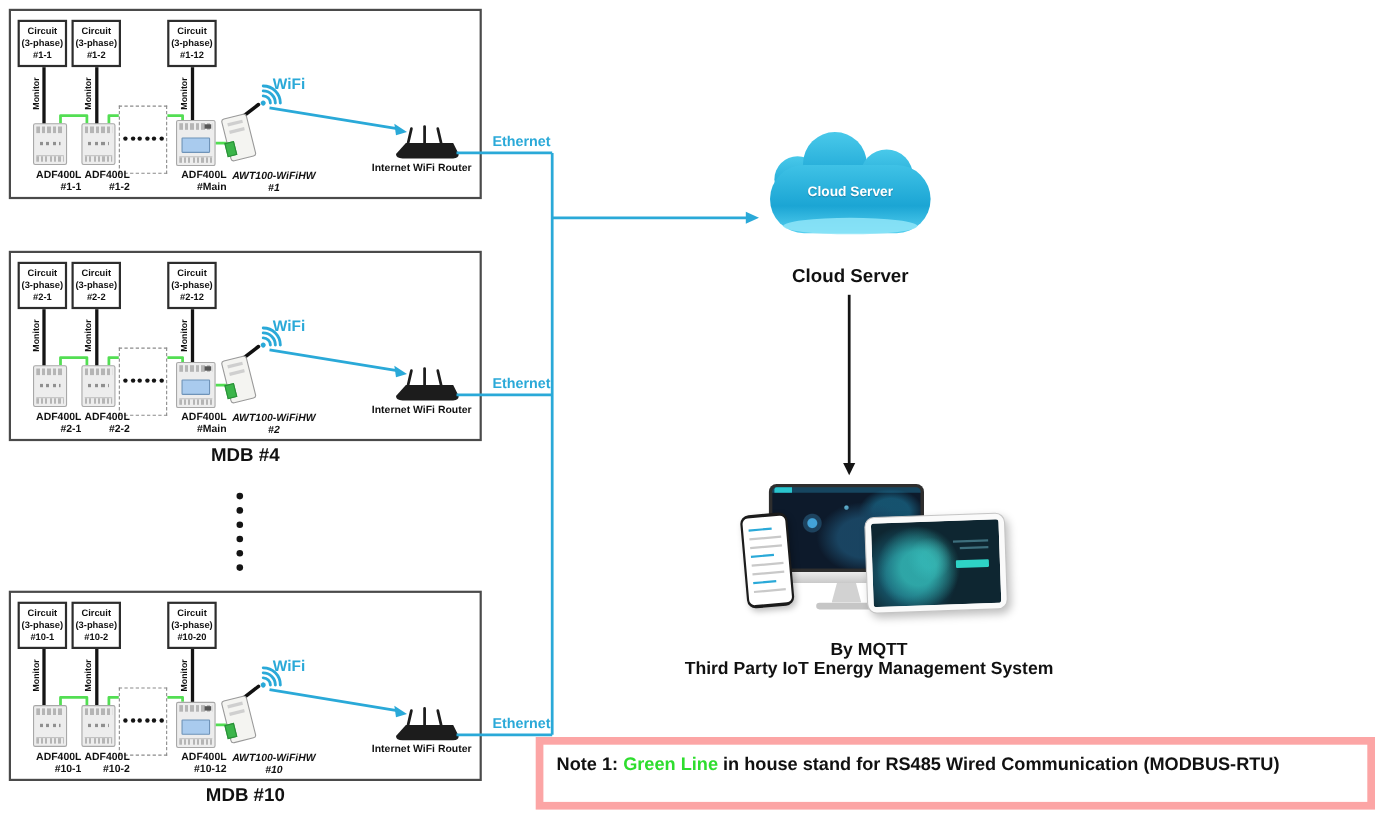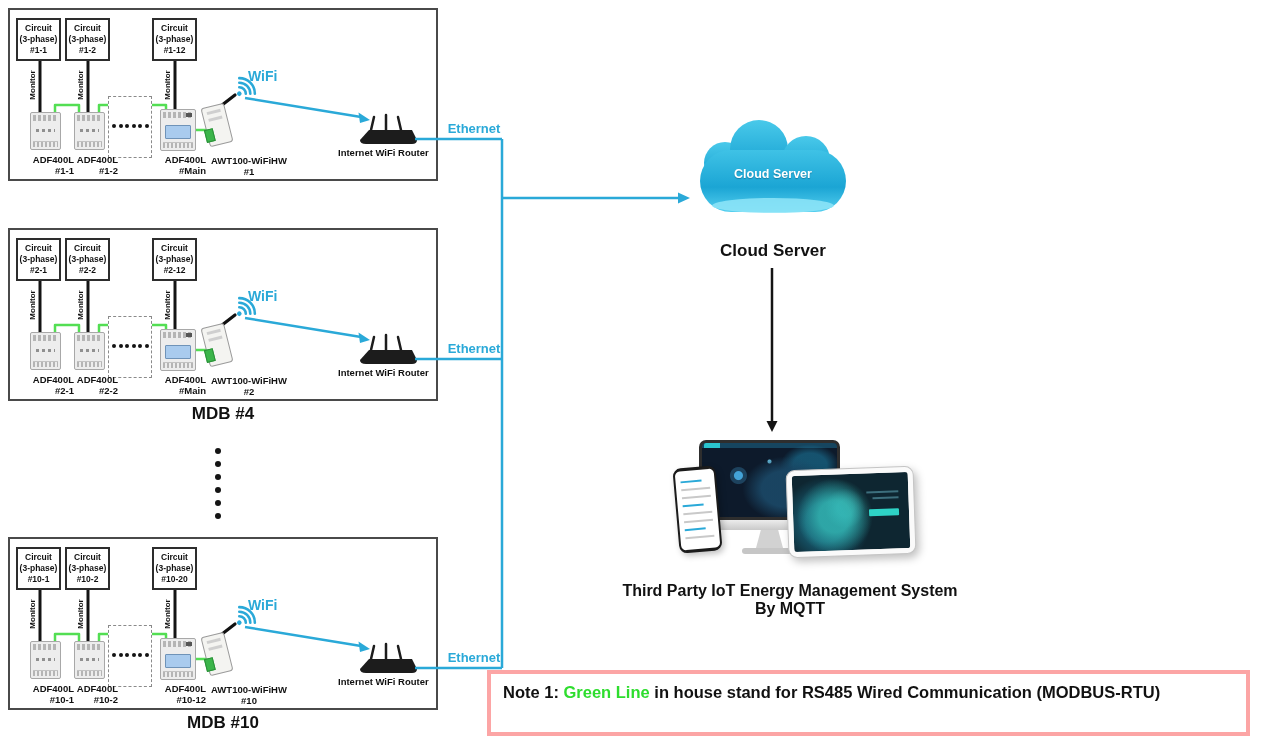--- a/index.html
+++ b/index.html
@@ -54,21 +54,21 @@
   .meter-label { position:absolute; top:146px; width:56px; text-align:right; font-size:9.5px; font-weight:bold; line-height:11px; }
   .mlab-0 { left:10px; } .mlab-1 { left:54px; } .mlab-2 { left:142px; }
   .meter-label span { display:block; }
 
   .gateway { position:absolute; left:197px; top:97px; width:24px; height:40px; background:#f4f4f1; border:1px solid #9a9a9a;
              border-radius:3px; transform:rotate(-14deg); }
   .gateway .gslot { margin:4px 4px 0; height:3px; background:#cfcfcf; }
   .gateway .gterm { position:absolute; left:-3px; bottom:4px; width:9px; height:13px; background:#3BB54A; border:1px solid #2a8f38; }
 
   .gateway-label { position:absolute; left:192px; top:147px; width:98px; text-align:center; font-size:9.5px; font-weight:bold; line-height:11px; }
-  .gateway-label span { display:block; }
+  .gateway-label span { display:block;font-style:italic; }
 
   .wifi-label { position:absolute; left:240px; top:60px; font-size:14px; font-weight:bold; color:#2AA9D8; }
   .ethernet-label { position:absolute; left:436px; top:113px; width:60px; text-align:center; font-size:13px; font-weight:bold; color:#2AA9D8; }
   .router-label { position:absolute; left:330px; top:139px; width:95px; font-size:9.5px; font-weight:bold; }
   .mdb-label { position:absolute; left:0; top:176px; width:430px; text-align:center; font-size:17px; font-weight:bold; }
 
   
   .vdots { position:absolute; left:215px; top:448px; display:flex; flex-direction:column; gap:7px; }
   .vdots i { width:6px; height:6px; background:#141414; border-radius:50%; }
 
@@ -114,21 +114,21 @@
       radial-gradient(circle at 28% 62%, rgba(32,140,170,.55) 0 20px, transparent 45px),
       radial-gradient(circle at 45% 45%, rgba(90,230,220,.35) 0 8px, transparent 20px); }
   .tablet .tln { position:absolute; right:10px; height:2px; background:#3d6f7d; width:32px; }
   .tablet .tln1 { top:18px; } .tablet .tln2 { top:24px; width:26px; }
   .tablet .tbtn { position:absolute; right:10px; top:36px; width:30px; height:7px; background:#2ED3C6; border-radius:1px; }
 
   .iot-caption { position:absolute; left:555px; top:582px; width:470px; text-align:center; font-size:16px; font-weight:bold; line-height:18px; }
   .iot-caption span { display:block; }
 
   
-  .notes-box { position:absolute; left:487px; top:670px; width:763px; height:66px; border:4px solid #fca5a5; background:#fff;
+  .notes-box { position:absolute; left:487px; top:670px; width:763px; height:66px; border:7px solid #fca5a5; background:#fff;
                padding:5px 12px; font-size:16.5px; font-weight:bold; line-height:27.5px; white-space:nowrap; }
   .notes-box div { display:block; }
 </style>
 </head>
 <body>
 
 <div id="stage">
 
   <svg id="overlay" width="1268" height="741">
     <path d="M502,139 V668" class="wire-cyan"></path>
@@ -483,21 +483,21 @@
     </div>
   </div>
   <div class="tablet">
     <div class="tscr">
       <div class="tln tln1"></div>
         <div class="tln tln2"></div>
       <div class="tbtn"></div>
     </div>
   </div>
   <div class="iot-caption">
+    <span>By MQTT</span>
     <span>Third Party IoT Energy Management System</span>
-    <span>By MQTT</span>
   </div>
 
   <div class="notes-box">
     <div><span>Note 1: </span><span style="color: rgb(46, 221, 46);">Green Line</span><span> in house stand for RS485 Wired Communication (MODBUS-RTU)</span></div>
   </div>
 
 </div>
 
 </body></html>

